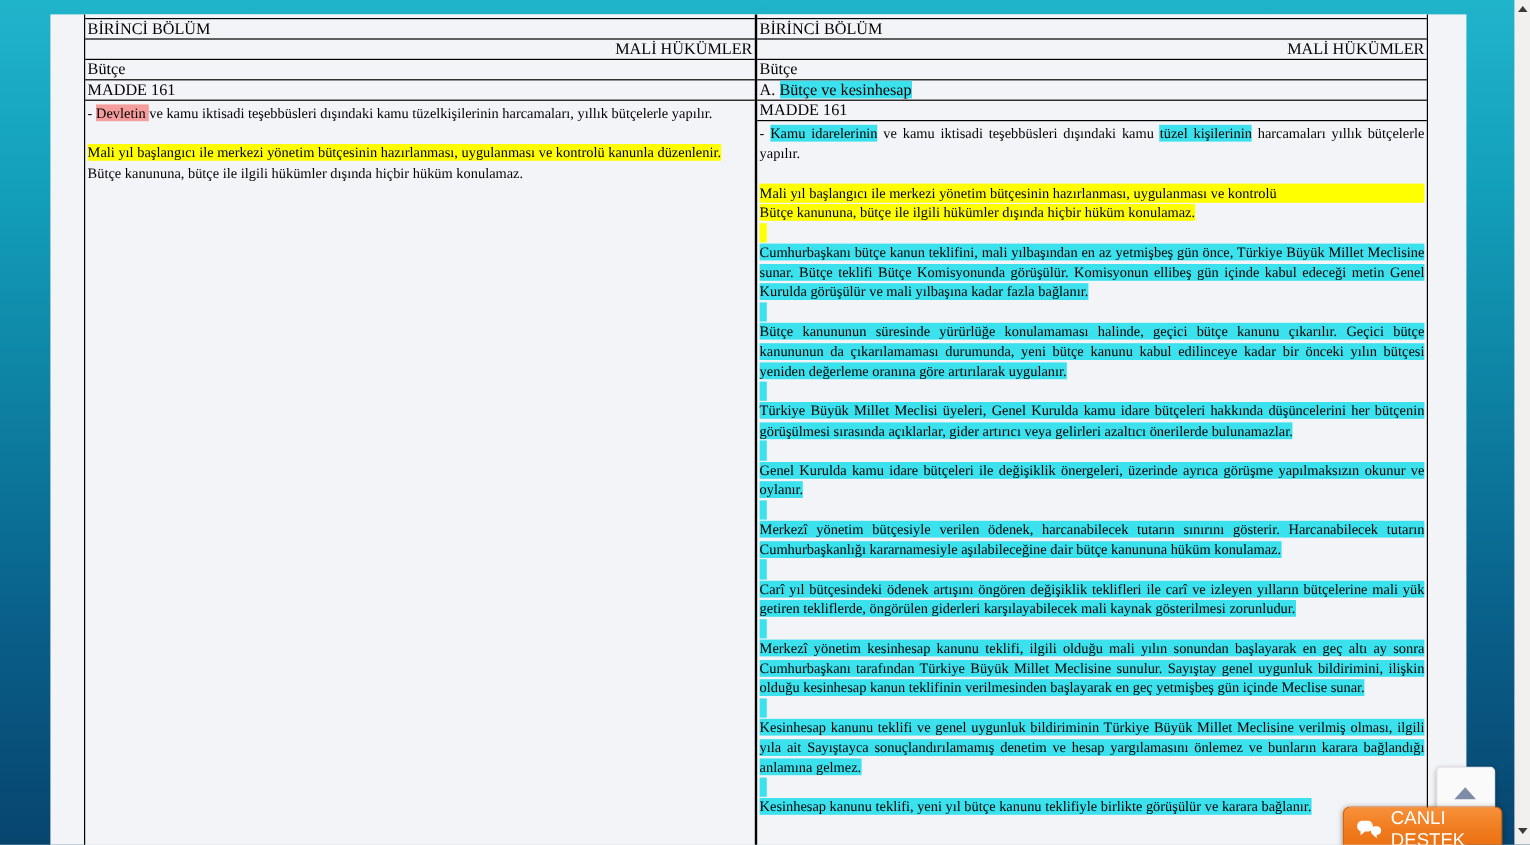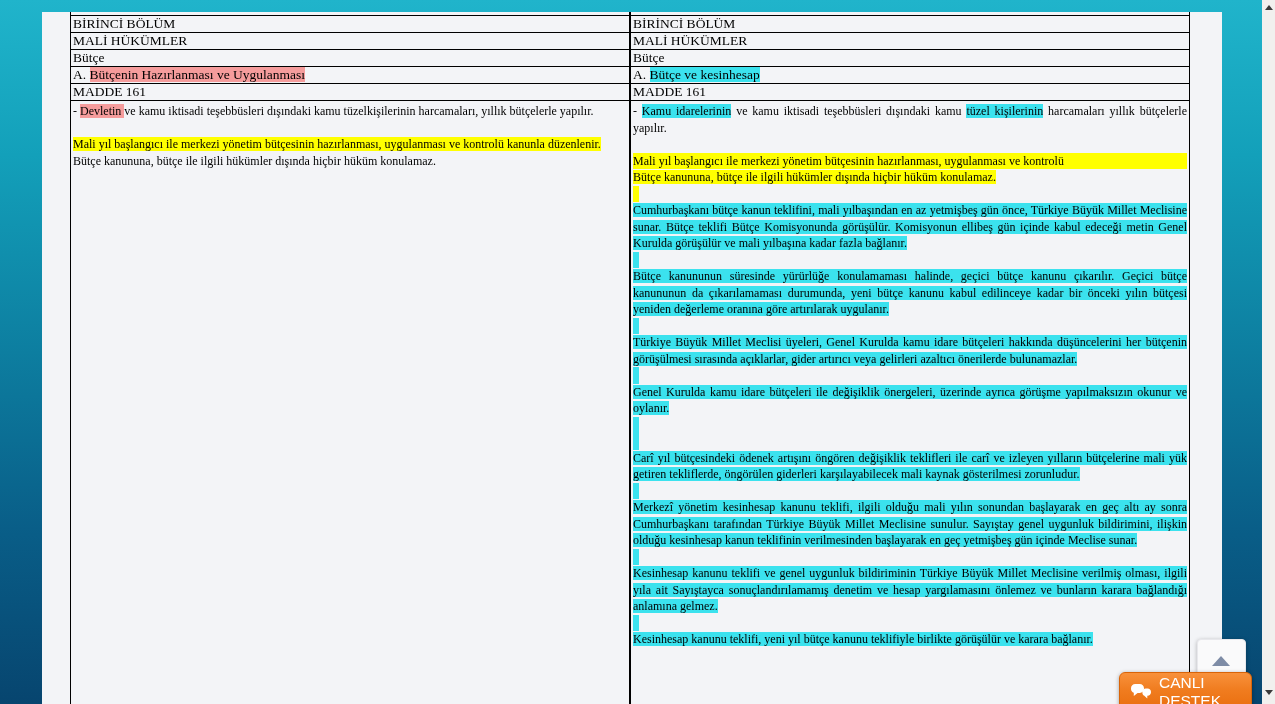--- a/index.html
+++ b/index.html
@@ -16,21 +16,21 @@
   .doc-col{
     width:560px;height:720px;box-sizing:border-box;
     border:1px solid #000;background:var(--pagebg,#f3f4f7);
     display:flex;flex-direction:column;color:#000;
   }
   .hrow{
     height:17px;line-height:16px;font-size:13.5px;
     border-bottom:1px solid #000;padding:0 2px;box-sizing:border-box;
     white-space:nowrap;overflow:hidden;
   }
-  .center{text-align:left;}
+  .center{text-align:right;}
   .body-cell{flex:1;padding:2px 2px 0 2px;font-size:12px;line-height:16.5px;overflow:hidden;}
   .para{text-align:justify;}
   .para.blank{min-height:16.5px;}
   .para.fill-chg{background:var(--chg,#ffff00);}
   .hl-del{background:var(--del,#f59c9c);}
   .hl-add{background:var(--add,#3be2ee);}
   .hl-chg{background:var(--chg,#ffff00);}
   .mark{display:inline-block;width:6px;}
   
   .scrollbar{position:absolute;right:0;top:0;width:13px;height:704px;background:#f1f0ee;}
@@ -70,21 +70,20 @@
 <body>
 
 <div class="content">
   <div class="tables">
 
     <section class="doc-col">
       <div class="hrow center">MALİ VE EKONOMİK HÜKÜMLER</div>
       <div class="hrow">BİRİNCİ BÖLÜM</div>
       <div class="hrow center">MALİ HÜKÜMLER</div>
       <div class="hrow">Bütçe</div>
-      <div class="hrow"><span>A. </span><span class="hl-del">Bütçenin Hazırlanması ve Uygulanması</span></div>
       <div class="hrow">MADDE 161</div>
       <div class="body-cell">
           <div class="para"><span>- </span><span class="hl-del">Devletin </span><span>ve kamu iktisadi teşebbüsleri dışındaki kamu tüzelkişilerinin harcamaları, yıllık bütçelerle yapılır.</span></div>
           <div class="para blank"></div>
           <div class="para"><span class="hl-chg">Mali yıl başlangıcı ile merkezi yönetim bütçesinin hazırlanması, uygulanması ve kontrolü kanunla düzenlenir.</span></div>
           <div class="para"><span>Bütçe kanununa, bütçe ile ilgili hükümler dışında hiçbir hüküm konulamaz.</span></div>
         </div>
     </section>
 
     <section class="doc-col">
@@ -101,20 +100,21 @@
           <div class="para"><span class="hl-chg">Bütçe kanununa, bütçe ile ilgili hükümler dışında hiçbir hüküm konulamaz.</span></div>
           <div class="para blank"><span class="mark hl-chg">&nbsp;</span></div>
           <div class="para"><span class="hl-add">Cumhurbaşkanı bütçe kanun teklifini, mali yılbaşından en az yetmişbeş gün önce, Türkiye Büyük Millet Meclisine sunar. Bütçe teklifi Bütçe Komisyonunda görüşülür. Komisyonun ellibeş gün içinde kabul edeceği metin Genel Kurulda görüşülür ve mali yılbaşına kadar fazla bağlanır.</span></div>
           <div class="para blank"><span class="mark hl-add">&nbsp;</span></div>
           <div class="para"><span class="hl-add">Bütçe kanununun süresinde yürürlüğe konulamaması halinde, geçici bütçe kanunu çıkarılır. Geçici bütçe kanununun da çıkarılamaması durumunda, yeni bütçe kanunu kabul edilinceye kadar bir önceki yılın bütçesi yeniden değerleme oranına göre artırılarak uygulanır.</span></div>
           <div class="para blank"><span class="mark hl-add">&nbsp;</span></div>
           <div class="para"><span class="hl-add">Türkiye Büyük Millet Meclisi üyeleri, Genel Kurulda kamu idare bütçeleri hakkında düşüncelerini her bütçenin görüşülmesi sırasında açıklarlar, gider artırıcı veya gelirleri azaltıcı önerilerde bulunamazlar.</span></div>
           <div class="para blank"><span class="mark hl-add">&nbsp;</span></div>
           <div class="para"><span class="hl-add">Genel Kurulda kamu idare bütçeleri ile değişiklik önergeleri, üzerinde ayrıca görüşme yapılmaksızın okunur ve oylanır.</span></div>
           <div class="para blank"><span class="mark hl-add">&nbsp;</span></div>
+          <div class="para"><span class="hl-add">Merkezî yönetim bütçesiyle verilen ödenek, harcanabilecek tutarın sınırını gösterir. Harcanabilecek tutarın Cumhurbaşkanlığı kararnamesiyle aşılabileceğine dair bütçe kanununa hüküm konulamaz.</span></div>
           <div class="para blank"><span class="mark hl-add">&nbsp;</span></div>
           <div class="para"><span class="hl-add">Carî yıl bütçesindeki ödenek artışını öngören değişiklik teklifleri ile carî ve izleyen yılların bütçelerine mali yük getiren tekliflerde, öngörülen giderleri karşılayabilecek mali kaynak gösterilmesi zorunludur.</span></div>
           <div class="para blank"><span class="mark hl-add">&nbsp;</span></div>
           <div class="para"><span class="hl-add">Merkezî yönetim kesinhesap kanunu teklifi, ilgili olduğu mali yılın sonundan başlayarak en geç altı ay sonra Cumhurbaşkanı tarafından Türkiye Büyük Millet Meclisine sunulur. Sayıştay genel uygunluk bildirimini, ilişkin olduğu kesinhesap kanun teklifinin verilmesinden başlayarak en geç yetmişbeş gün içinde Meclise sunar.</span></div>
           <div class="para blank"><span class="mark hl-add">&nbsp;</span></div>
           <div class="para"><span class="hl-add">Kesinhesap kanunu teklifi ve genel uygunluk bildiriminin Türkiye Büyük Millet Meclisine verilmiş olması, ilgili yıla ait Sayıştayca sonuçlandırılamamış denetim ve hesap yargılamasını önlemez ve bunların karara bağlandığı anlamına gelmez.</span></div>
           <div class="para blank"><span class="mark hl-add">&nbsp;</span></div>
           <div class="para"><span class="hl-add">Kesinhesap kanunu teklifi, yeni yıl bütçe kanunu teklifiyle birlikte görüşülür ve karara bağlanır.</span></div>
         </div>
     </section>

